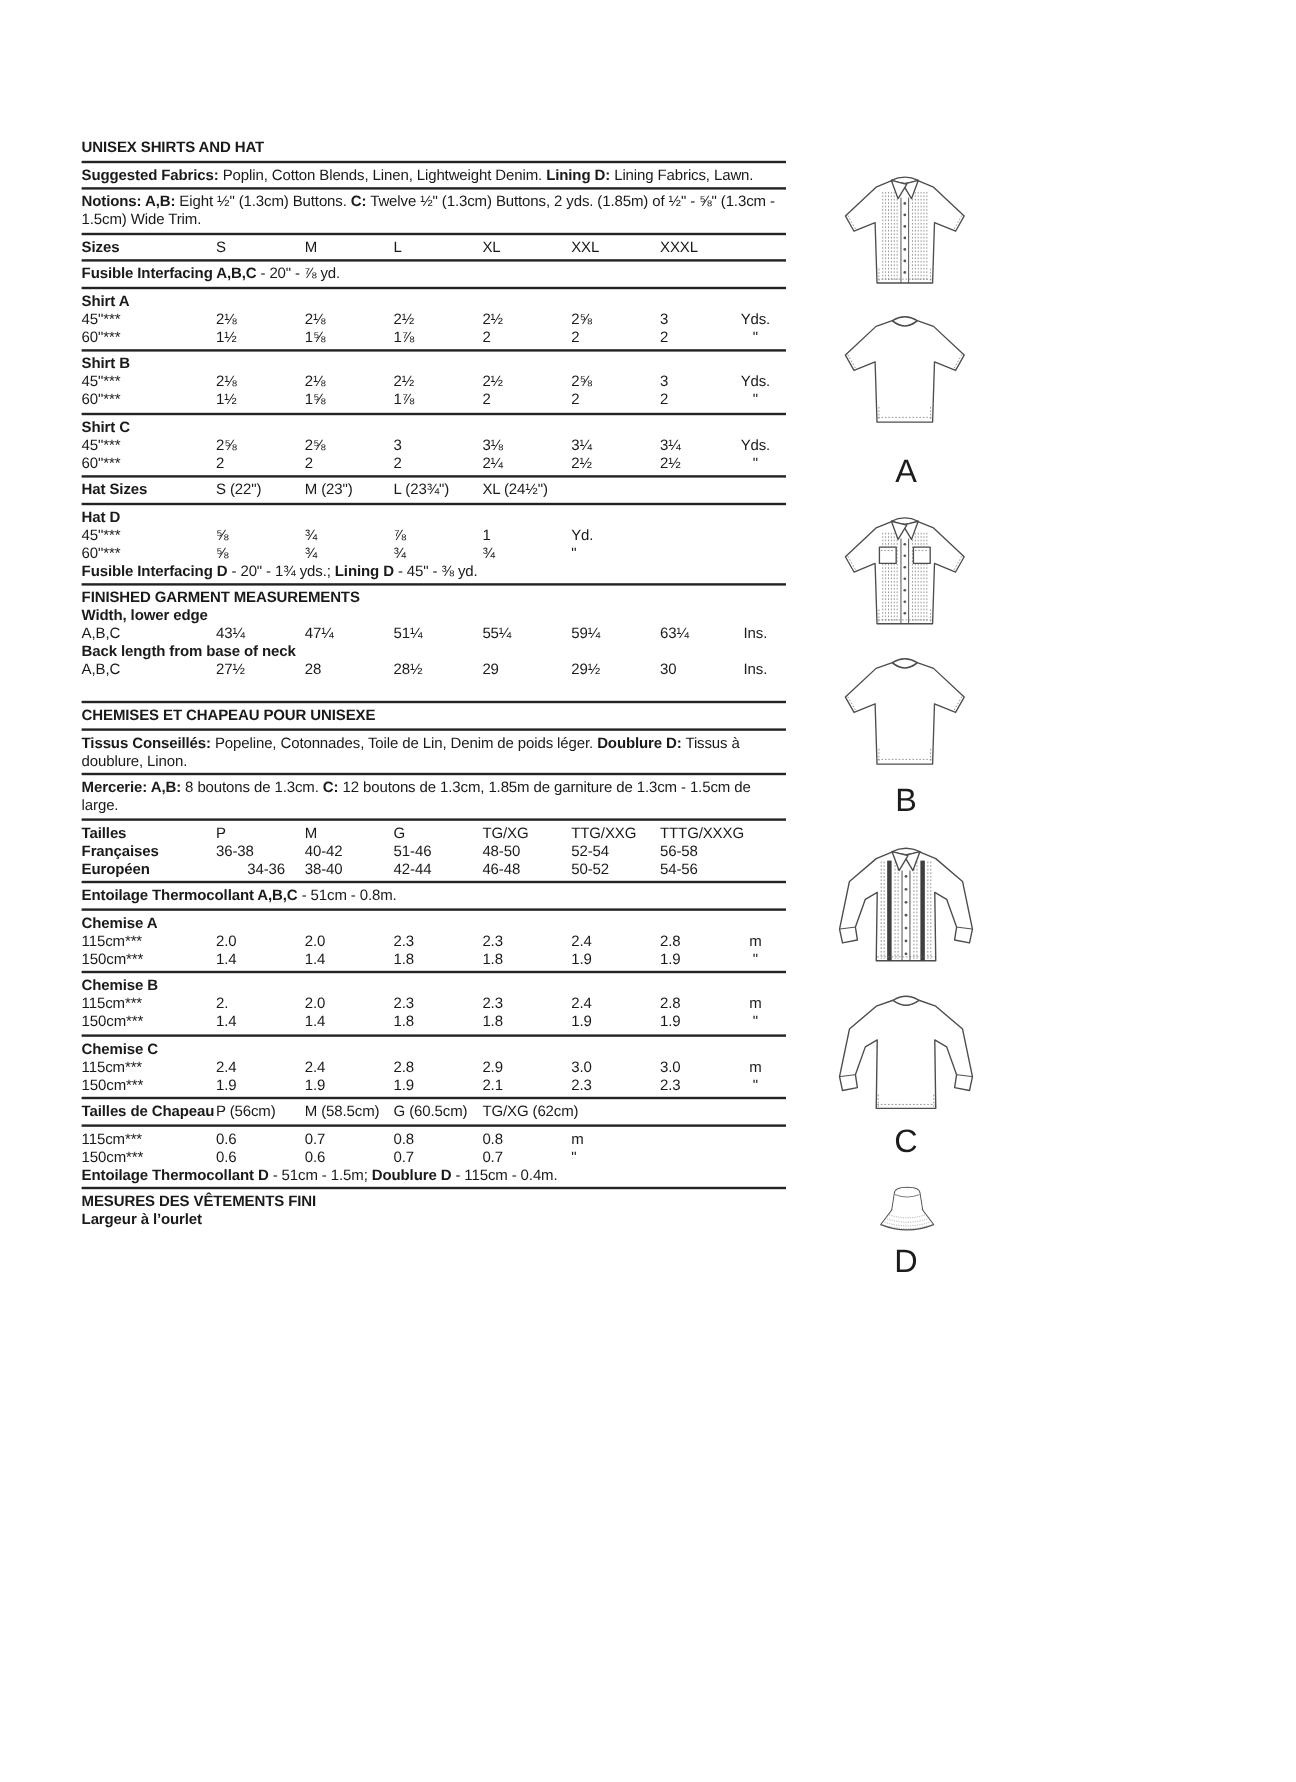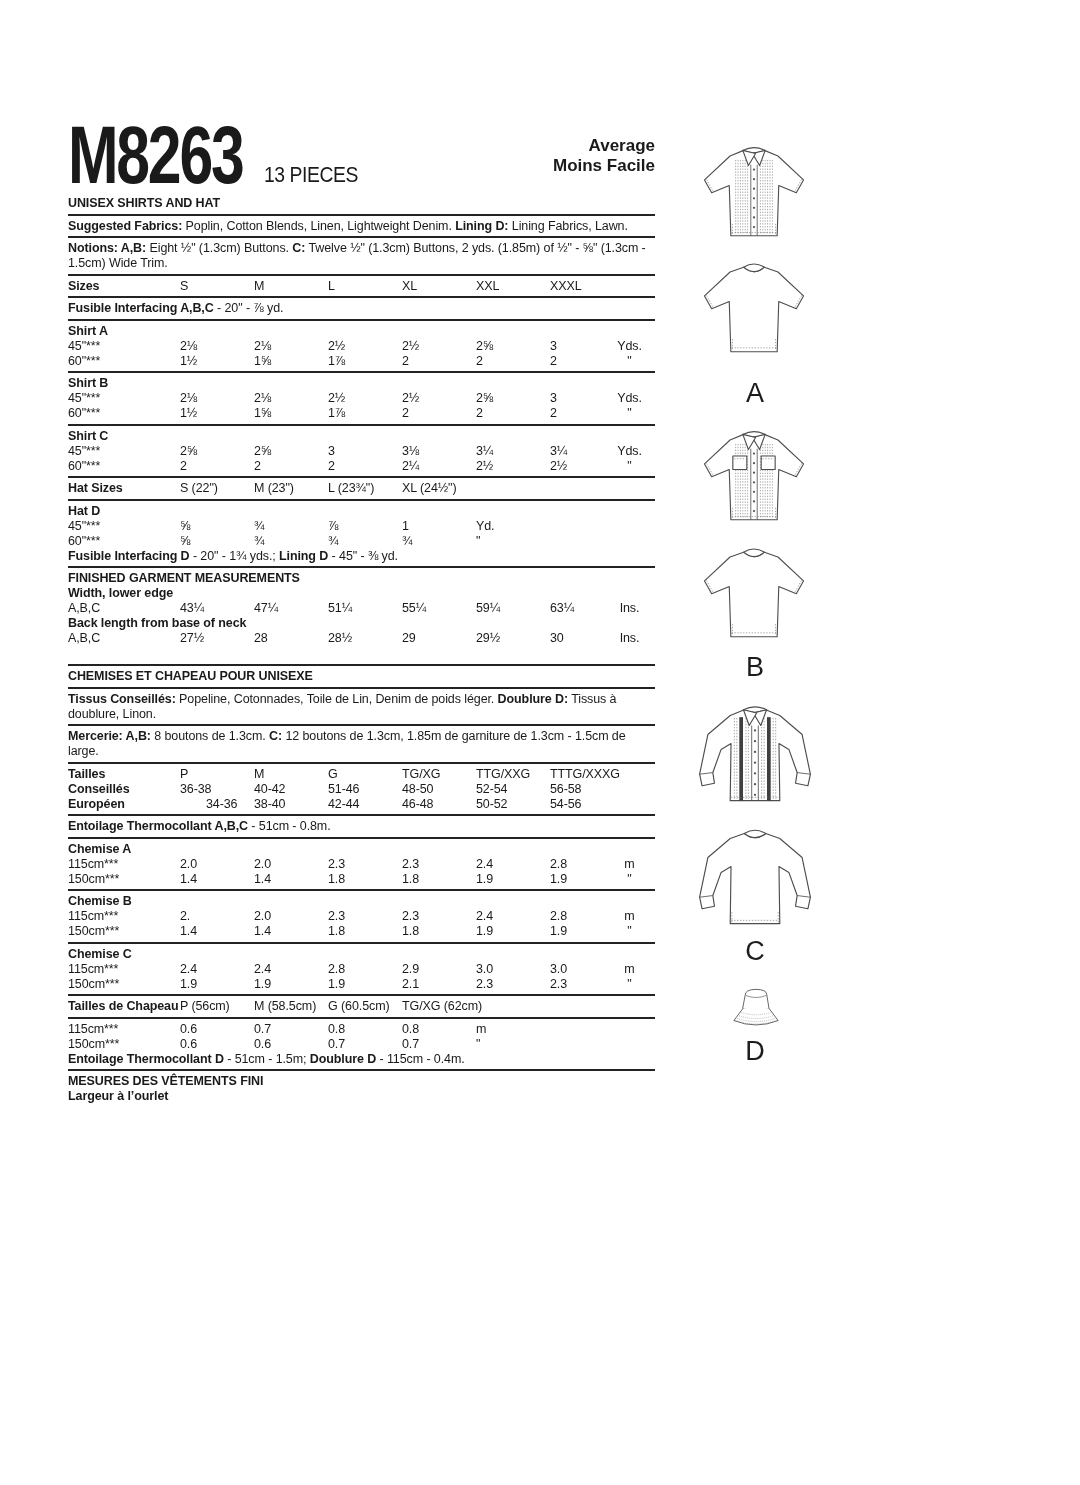--- a/index.html
+++ b/index.html
@@ -35,28 +35,20 @@
   svg .d{fill:none;stroke:#787878;stroke-width:.8;stroke-dasharray:1.7 1.9;}
   svg .bar{fill:#3f3f3f;stroke:none;}
   svg .btn{fill:#555;stroke:none;}
 </style>
 </head>
 <body>
 
 <div class="page">
 
   <div class="content">
-    <div class="header">
-      <span class="title">M8263</span>
-      <span class="pieces">13 PIECES</span>
-      <div class="difficulty">
-        <div>Average</div>
-        <div>Moins Facile</div>
-      </div>
-    </div>
     <div class="table en">
         <div class="trow section"><span class="lbl">UNISEX SHIRTS AND HAT</span></div>
         <div class="trow rule"></div>
         <div class="trow note"><span class="b">Suggested Fabrics:</span><span> Poplin, Cotton Blends, Linen, Lightweight Denim. </span><span class="b">Lining D:</span><span> Lining Fabrics, Lawn.</span></div>
         <div class="trow rule"></div>
         <div class="trow note"><span class="b">Notions: A,B:</span><span> Eight ½" (1.3cm) Buttons. </span><span class="b">C:</span><span> Twelve ½" (1.3cm) Buttons, 2 yds. (1.85m) of ½" - ⅝" (1.3cm - 1.5cm) Wide Trim.</span></div>
         <div class="trow rule"></div>
         <div class="trow cols"><span class="lbl">Sizes</span><span class="cell" style="left: 112px;">S</span><span class="cell" style="left: 186px;">M</span><span class="cell" style="left: 260px;">L</span><span class="cell" style="left: 334px;">XL</span><span class="cell" style="left: 408px;">XXL</span><span class="cell" style="left: 482px;">XXXL</span></div>
         <div class="trow rule"></div>
         <div class="trow note"><span class="b">Fusible Interfacing A,B,C</span><span> - 20" - ⅞ yd.</span></div>
@@ -88,21 +80,21 @@
       </div>
     <div class="table fr">
         <div class="trow rule"></div>
         <div class="trow section"><span class="lbl">CHEMISES ET CHAPEAU POUR UNISEXE</span></div>
         <div class="trow rule"></div>
         <div class="trow note"><span class="b">Tissus Conseillés:</span><span> Popeline, Cotonnades, Toile de Lin, Denim de poids léger. </span><span class="b">Doublure D:</span><span> Tissus à doublure, Linon.</span></div>
         <div class="trow rule"></div>
         <div class="trow note"><span class="b">Mercerie: A,B:</span><span> 8 boutons de 1.3cm. </span><span class="b">C:</span><span> 12 boutons de 1.3cm, 1.85m de garniture de 1.3cm - 1.5cm de large.</span></div>
         <div class="trow rule"></div>
         <div class="trow cols"><span class="lbl">Tailles</span><span class="cell" style="left: 112px;">P</span><span class="cell" style="left: 186px;">M</span><span class="cell" style="left: 260px;">G</span><span class="cell" style="left: 334px;">TG/XG</span><span class="cell" style="left: 408px;">TTG/XXG</span><span class="cell" style="left: 482px;">TTTG/XXXG</span></div>
-        <div class="trow cols"><span class="lbl">Conseillés</span><span class="cell" style="left: 112px;">36-38</span><span class="cell" style="left: 186px;">40-42</span><span class="cell" style="left: 260px;">51-46</span><span class="cell" style="left: 334px;">48-50</span><span class="cell" style="left: 408px;">52-54</span><span class="cell" style="left: 482px;">56-58</span></div>
+        <div class="trow cols"><span class="lbl">Françaises</span><span class="cell" style="left: 112px;">36-38</span><span class="cell" style="left: 186px;">40-42</span><span class="cell" style="left: 260px;">51-46</span><span class="cell" style="left: 334px;">48-50</span><span class="cell" style="left: 408px;">52-54</span><span class="cell" style="left: 482px;">56-58</span></div>
         <div class="trow cols"><span class="lbl">Européen</span><span class="cell" style="left: 112px; margin-left: 26px;">34-36</span><span class="cell" style="left: 186px;">38-40</span><span class="cell" style="left: 260px;">42-44</span><span class="cell" style="left: 334px;">46-48</span><span class="cell" style="left: 408px;">50-52</span><span class="cell" style="left: 482px;">54-56</span></div>
         <div class="trow rule"></div>
         <div class="trow note"><span class="b">Entoilage Thermocollant A,B,C</span><span> - 51cm - 0.8m.</span></div>
         <div class="trow rule"></div>
         <div class="trow section"><span class="lbl">Chemise A</span></div>
         <div class="trow data"><span class="lbl">115cm***</span><span class="cell" style="left: 112px;">2.0</span><span class="cell" style="left: 186px;">2.0</span><span class="cell" style="left: 260px;">2.3</span><span class="cell" style="left: 334px;">2.3</span><span class="cell" style="left: 408px;">2.4</span><span class="cell" style="left: 482px;">2.8</span><span class="cell unit">m</span></div>
         <div class="trow data"><span class="lbl">150cm***</span><span class="cell" style="left: 112px;">1.4</span><span class="cell" style="left: 186px;">1.4</span><span class="cell" style="left: 260px;">1.8</span><span class="cell" style="left: 334px;">1.8</span><span class="cell" style="left: 408px;">1.9</span><span class="cell" style="left: 482px;">1.9</span><span class="cell unit">"</span></div>
         <div class="trow rule"></div>
         <div class="trow section"><span class="lbl">Chemise B</span></div>
         <div class="trow data"><span class="lbl">115cm***</span><span class="cell" style="left: 112px;">2.</span><span class="cell" style="left: 186px;">2.0</span><span class="cell" style="left: 260px;">2.3</span><span class="cell" style="left: 334px;">2.3</span><span class="cell" style="left: 408px;">2.4</span><span class="cell" style="left: 482px;">2.8</span><span class="cell unit">m</span></div>

